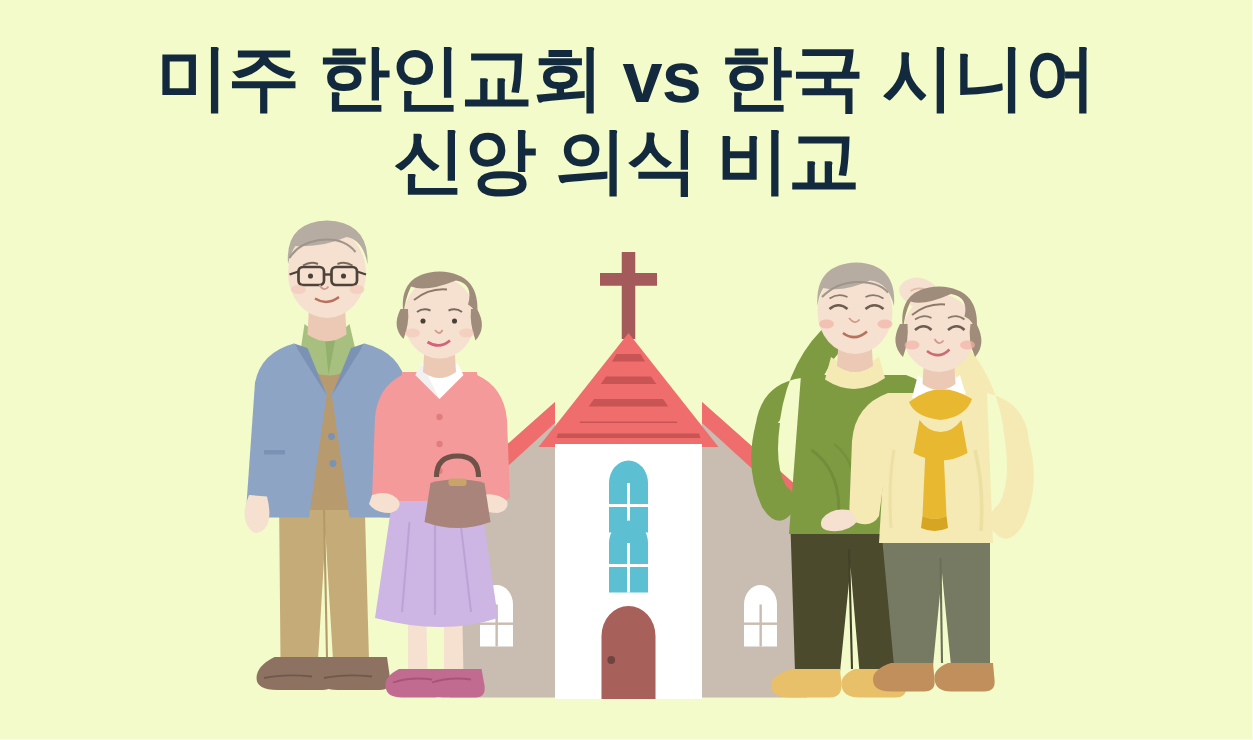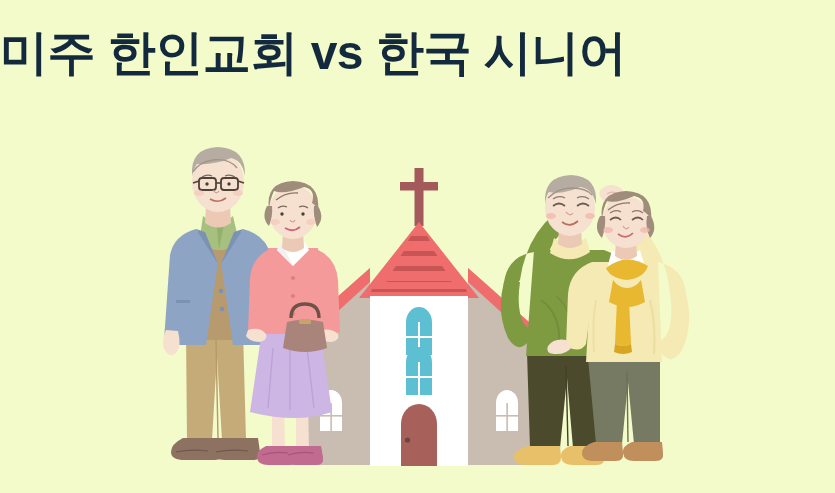--- a/index.html
+++ b/index.html
@@ -18,20 +18,21 @@
   #poster-bg {
     position: absolute;
     inset: 0;
     background: #f2fbc9;
   }
   #title-block {
     position: absolute;
     left: 0;
     top: 26px;
     width: 835px;
+    text-align: center;
     line-height: 1.14;
     z-index: 40;
     pointer-events: none;
   }
   .title-line {
     display: block;
     font-size: 48px;
     font-weight: 700;
     color: #13293d;
     letter-spacing: -0.5px;
@@ -301,15 +302,16 @@
       <path d="M623 226 q3 5 6 1" stroke="#d09b8c" stroke-width="1.2" fill="none"></path>
       <path d="M618 234 q8 6 15 -1" stroke="#c96c73" stroke-width="1.7" fill="none"></path>
       <ellipse cx="608" cy="230" rx="5" ry="3" fill="#f2b3a6" opacity="0.7"></ellipse>
       <ellipse cx="645" cy="230" rx="5" ry="3" fill="#f2b3a6" opacity="0.7"></ellipse>
     </g>
 
   </svg>
 
   <div id="title-block">
     <span class="title-line" style="color: rgb(19, 41, 61);">미주 한인교회 vs 한국 시니어</span>
+    <span class="title-line" style="color: rgb(19, 41, 61);">신앙 의식 비교</span>
   </div>
 
 </div>
 
 </body></html>

